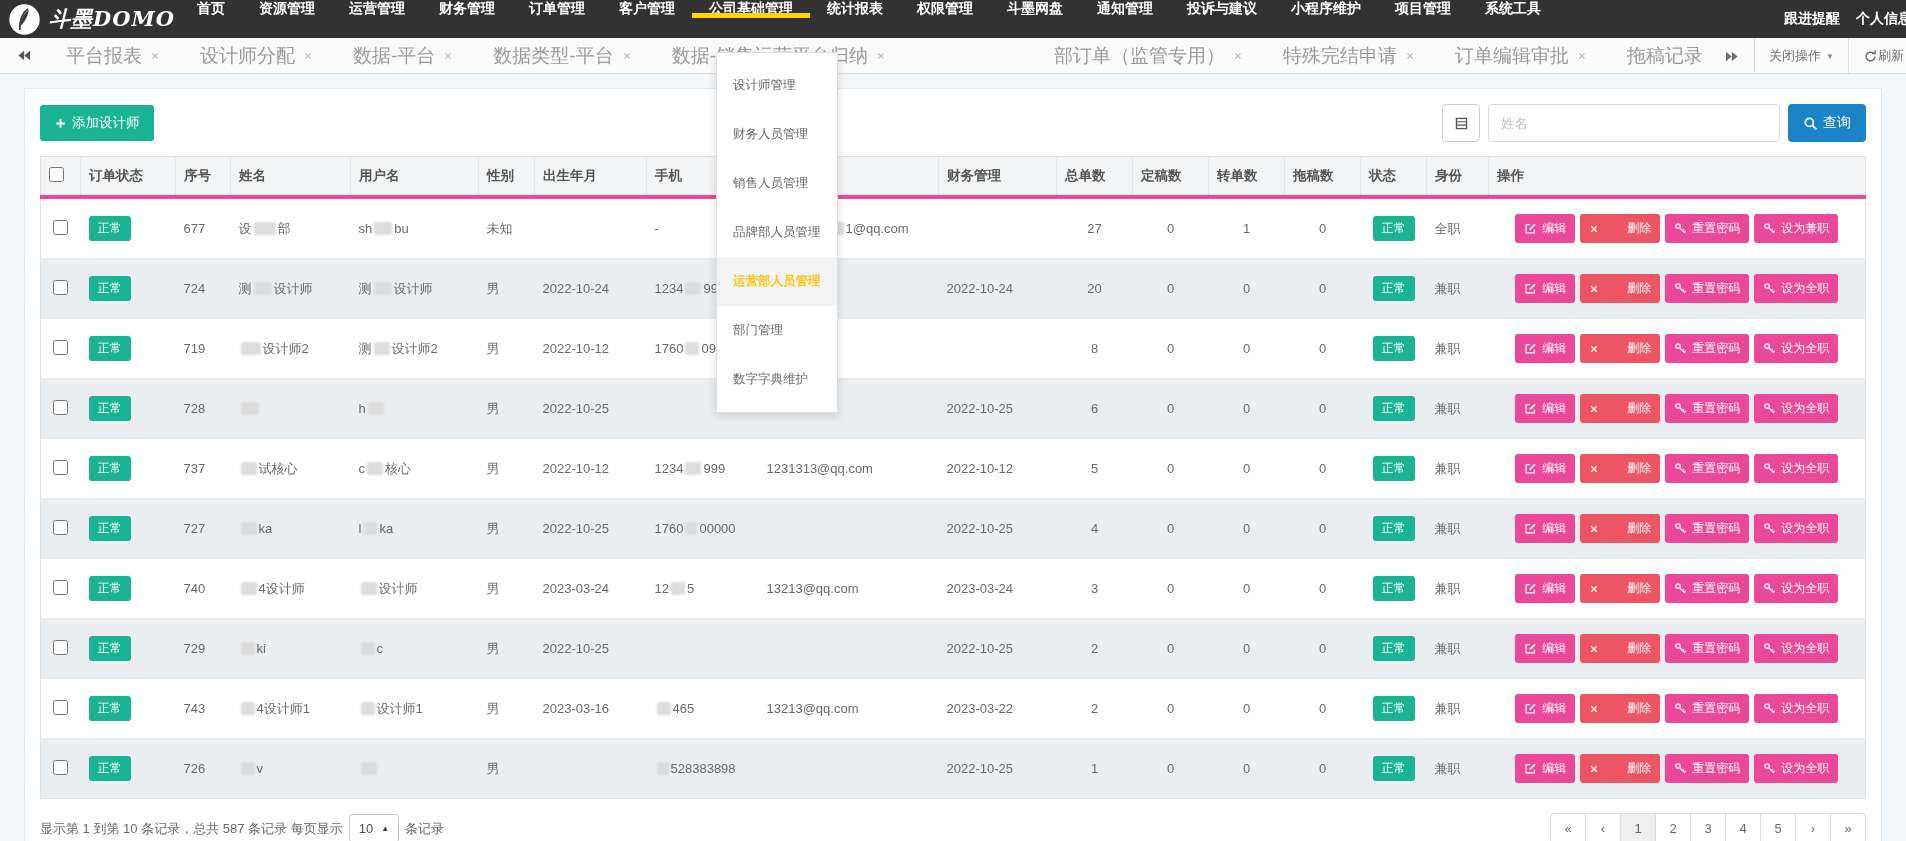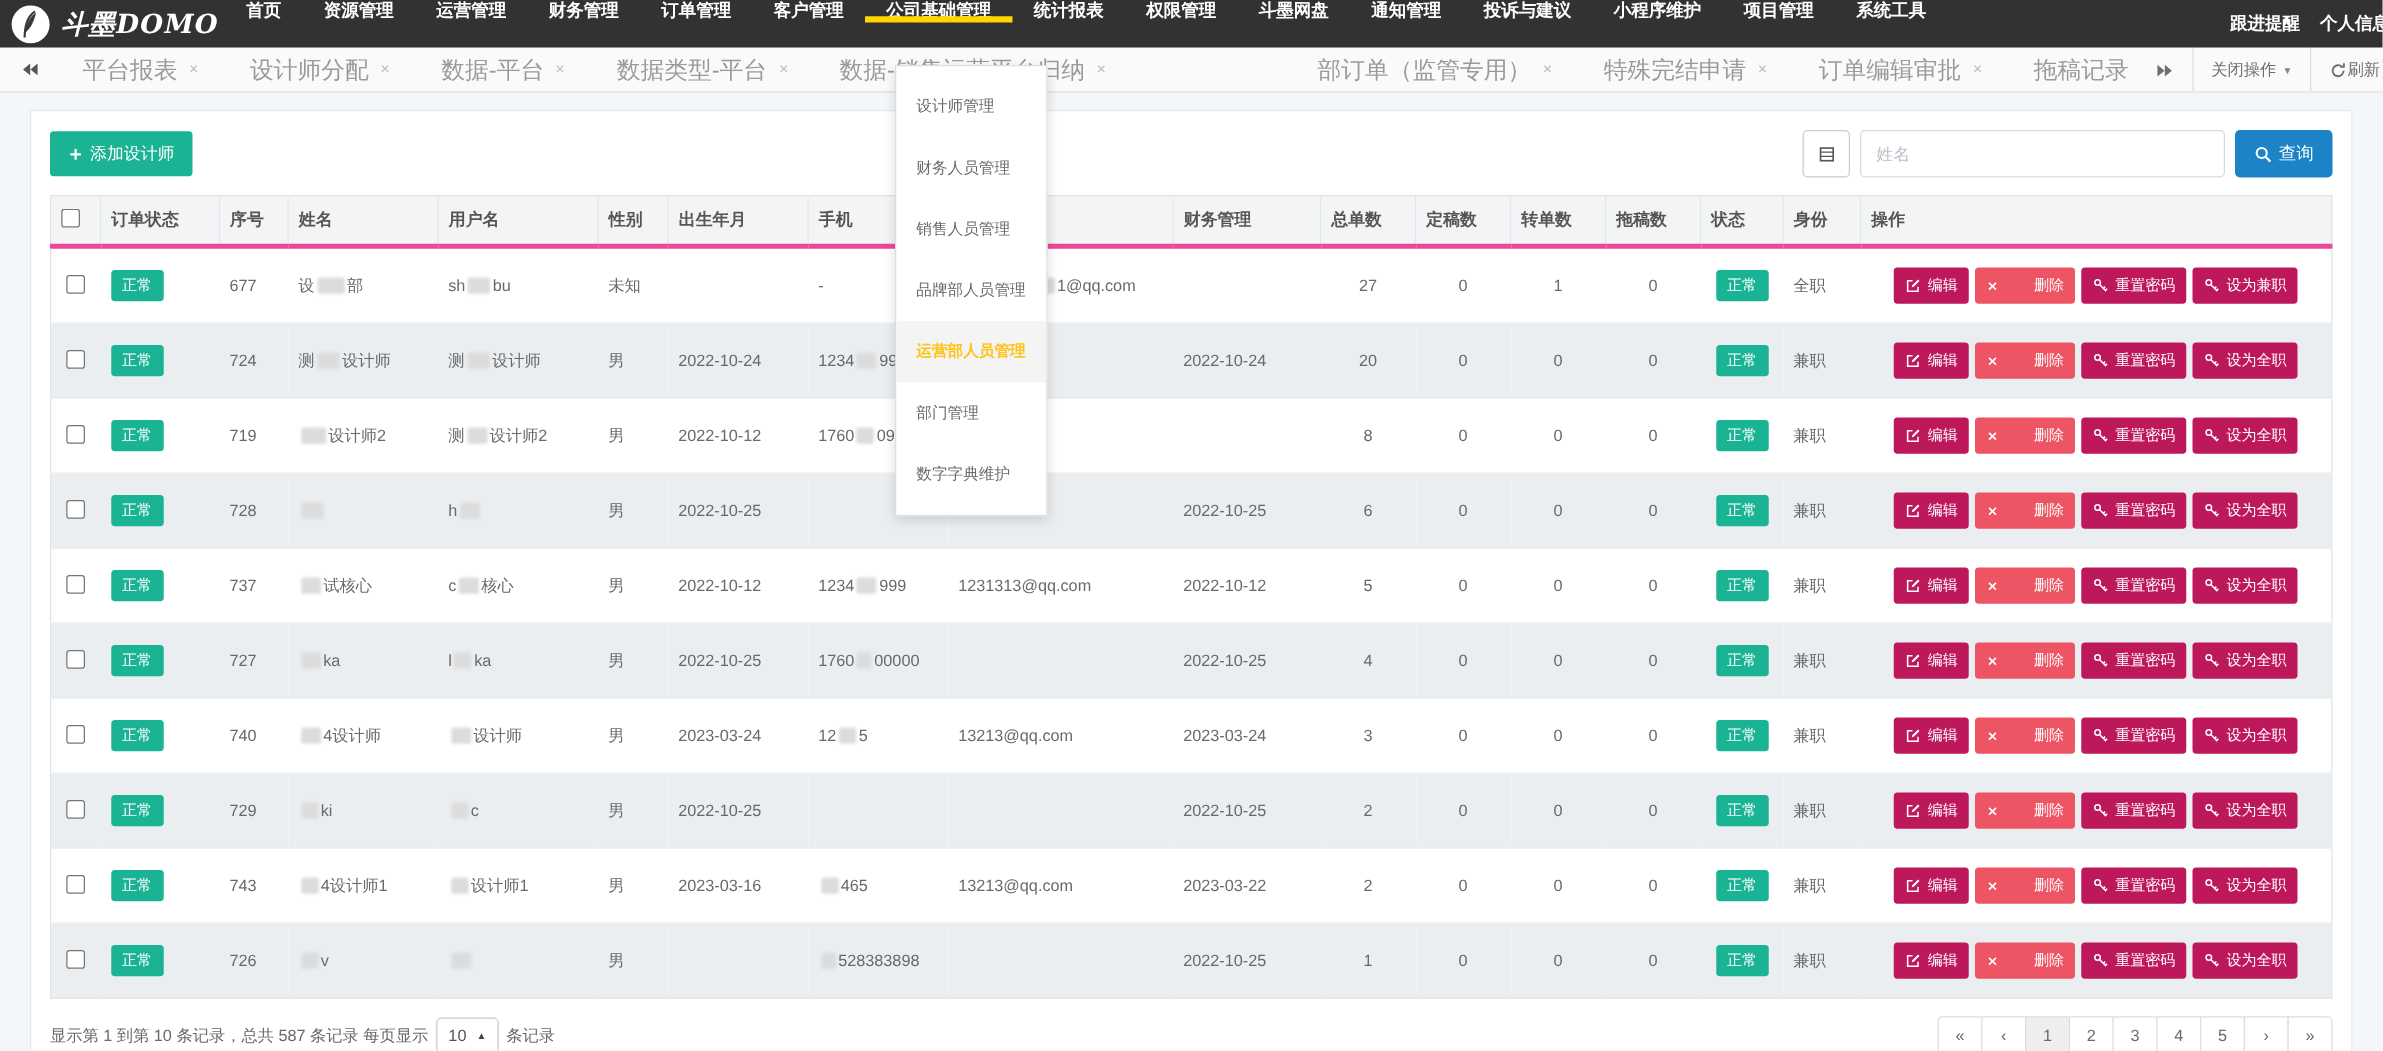--- a/index.html
+++ b/index.html
@@ -54,21 +54,21 @@
   tr.stripe td { background:#eaeef1; }
   th.c, td.c { text-align:center; }
   .badge-green { display:inline-block; background:#1ab394; color:#fff; font-size:12px; padding:4px 9px; border-radius:3px; }
   .num-red { color:#aa3333; }
   .num-orange { color:#f59f00; }
   .num-green { color:#2f9e44; }
   .num-gray { color:#6a6f73; }
   .redact { display:inline-block; height:13px; background:#dcdcdc; border-radius:2px; vertical-align:-2px; filter:blur(1.2px); margin:0 2px; }
   .btn-row { display:inline-flex; gap:5px; }
   .btn-sm { font-size:12px; padding:6px 9px; }
-  .btn-blue { background:#be185d; }
+  .btn-blue { background:#ec4899; }
   .btn-red { background:#ed5565;gap:28px; }
   input[type=checkbox] { width:15px; height:15px; cursor:pointer; }
 
   
   .table-footer { display:flex; align-items:center; justify-content:space-between; margin-top:14px;gap:28px; }
   .summary { font-size:13px; color:#676a6c; display:flex; align-items:center; gap:6px; }
   .page-size { display:inline-flex; align-items:center; gap:8px; border:1px solid #ccc; border-radius:4px; padding:6px 9px; font-size:13px; color:#555; cursor:pointer; background:#fff; }
   .page-size .caret-txt { margin-left:0; color:#444; }
   .pager { display:flex; }
   .pager .page-btn { min-width:36px; padding:7px 12px; text-align:center; font-size:13px; color:#676a6c; background:#fff; border:1px solid #ddd; margin-left:-1px; cursor:pointer; }

